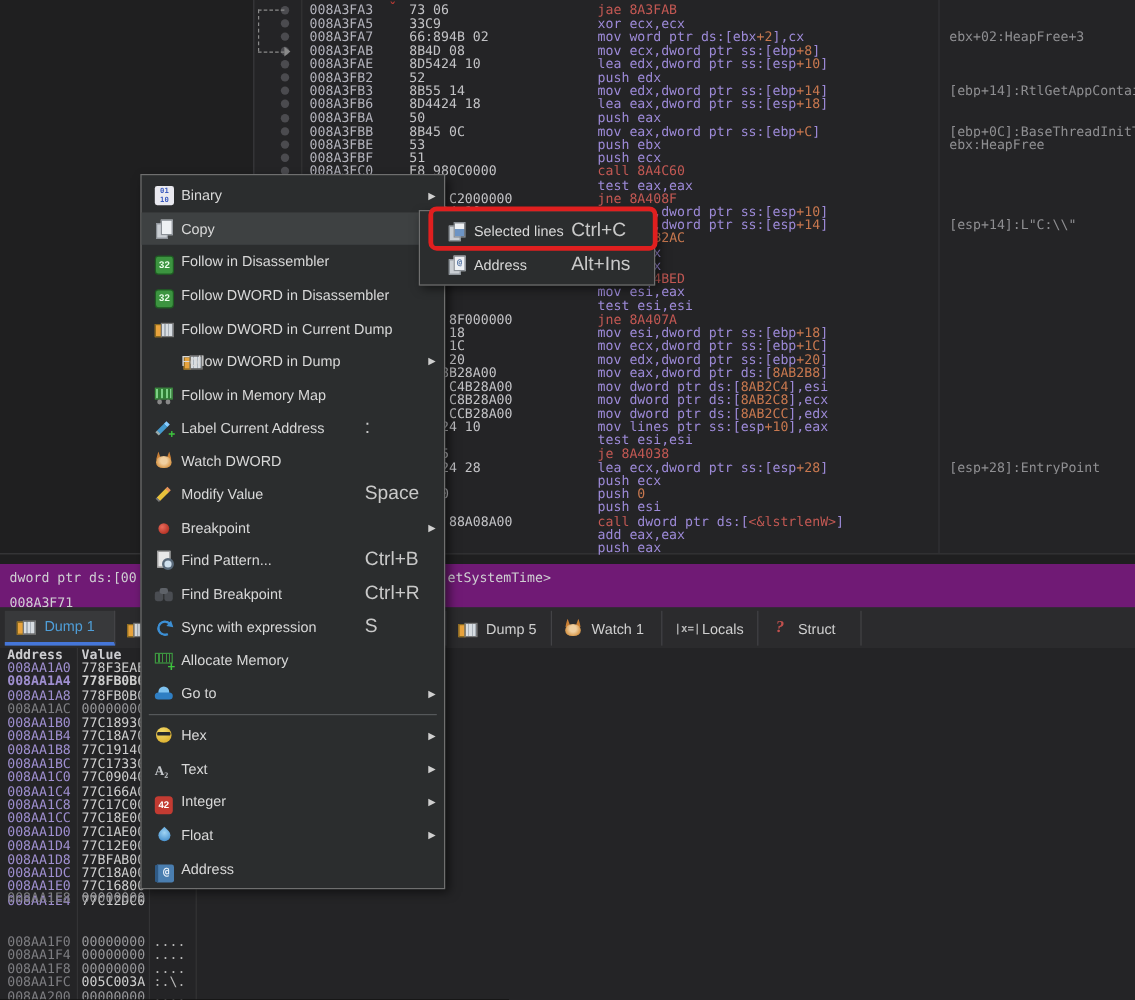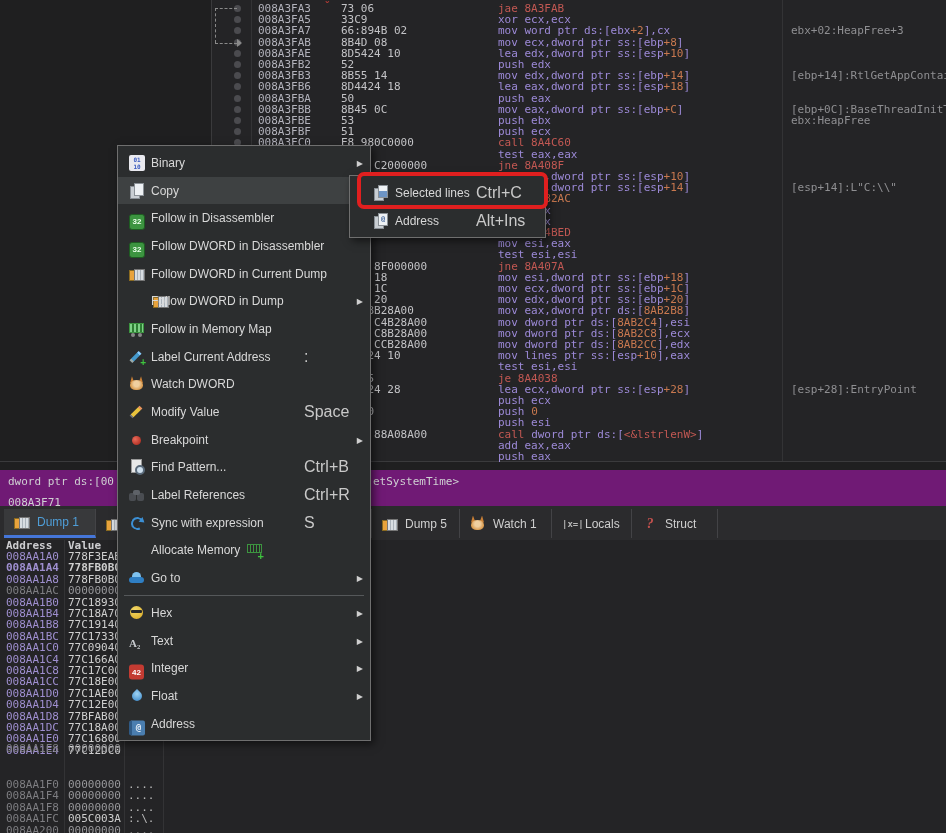--- a/index.html
+++ b/index.html
@@ -250,23 +250,23 @@
       <div class="mitem" style="height: 27.7px;"><span class="micon icon icon-cpu-icon"></span><span class="mlabel">Follow in Disassembler</span></div>
       <div class="mitem" style="height: 27.7px; text-decoration: underline;"><span class="micon icon icon-cpu-icon"></span><span class="mlabel">Follow DWORD in Disassembler</span></div>
       <div class="mitem" style="height: 27.7px;"><span class="micon icon icon-dump-icon"></span><span class="mlabel">Follow DWORD in Current Dump</span></div>
       <div class="mitem" style="height: 27.7px; padding-left: 24px;"><span class="micon icon icon-dump-icon"></span><span class="mlabel">Follow DWORD in Dump</span><span class="marrow">▶</span></div>
       <div class="mitem" style="height: 27.7px;"><span class="micon icon icon-memory-map-icon"></span><span class="mlabel">Follow in Memory Map</span></div>
       <div class="mitem" style="height: 27.7px;"><span class="micon icon icon-label-icon"></span><span class="mlabel">Label Current Address</span><span class="mshort">:</span></div>
       <div class="mitem" style="height: 27.7px;"><span class="micon icon icon-watch-icon"></span><span class="mlabel">Watch DWORD</span></div>
       <div class="mitem" style="height: 27.7px;"><span class="micon icon icon-pencil-icon"></span><span class="mlabel">Modify Value</span><span class="mshort">Space</span></div>
       <div class="mitem" style="height: 27.7px;"><span class="micon icon icon-breakpoint-icon"></span><span class="mlabel">Breakpoint</span><span class="marrow">▶</span></div>
       <div class="mitem" style="height: 27.7px;"><span class="micon icon icon-find-pattern-icon"></span><span class="mlabel">Find Pattern...</span><span class="mshort">Ctrl+B</span></div>
-      <div class="mitem" style="height: 27.7px;"><span class="micon icon icon-find-references-icon"></span><span class="mlabel">Label References</span><span class="mshort">Ctrl+R</span></div>
+      <div class="mitem" style="height: 27.7px;"><span class="micon icon icon-find-references-icon"></span><span class="mlabel">Find Breakpoint</span><span class="mshort">Ctrl+R</span></div>
       <div class="mitem" style="height: 27.7px;"><span class="micon icon icon-sync-icon"></span><span class="mlabel">Sync with expression</span><span class="mshort">S</span></div>
-      <div class="mitem" style="height: 27.7px; text-align: center;"><span class="micon icon icon-allocate-icon"></span><span class="mlabel">Allocate Memory</span></div>
+      <div class="mitem" style="height: 27.7px;"><span class="micon icon icon-allocate-icon"></span><span class="mlabel">Allocate Memory</span></div>
       <div class="mitem" style="height: 27.7px;"><span class="micon icon icon-goto-icon"></span><span class="mlabel">Go to</span><span class="marrow">▶</span></div>
       <div class="msep"></div>
       <div class="mitem" style="height: 27.7px;"><span class="micon icon icon-hex-icon"></span><span class="mlabel">Hex</span><span class="marrow">▶</span></div>
       <div class="mitem" style="height: 27.7px;"><span class="micon icon icon-text-icon"></span><span class="mlabel">Text</span><span class="marrow">▶</span></div>
       <div class="mitem" style="height: 27.7px;"><span class="micon icon icon-integer-icon"></span><span class="mlabel">Integer</span><span class="marrow">▶</span></div>
       <div class="mitem" style="height: 27.7px;"><span class="micon icon icon-float-icon"></span><span class="mlabel">Float</span><span class="marrow">▶</span></div>
       <div class="mitem" style="height: 27.7px;"><span class="micon icon icon-address-icon"></span><span class="mlabel">Address</span></div>
     </div>
 
   <div class="submenu" id="submenu">

